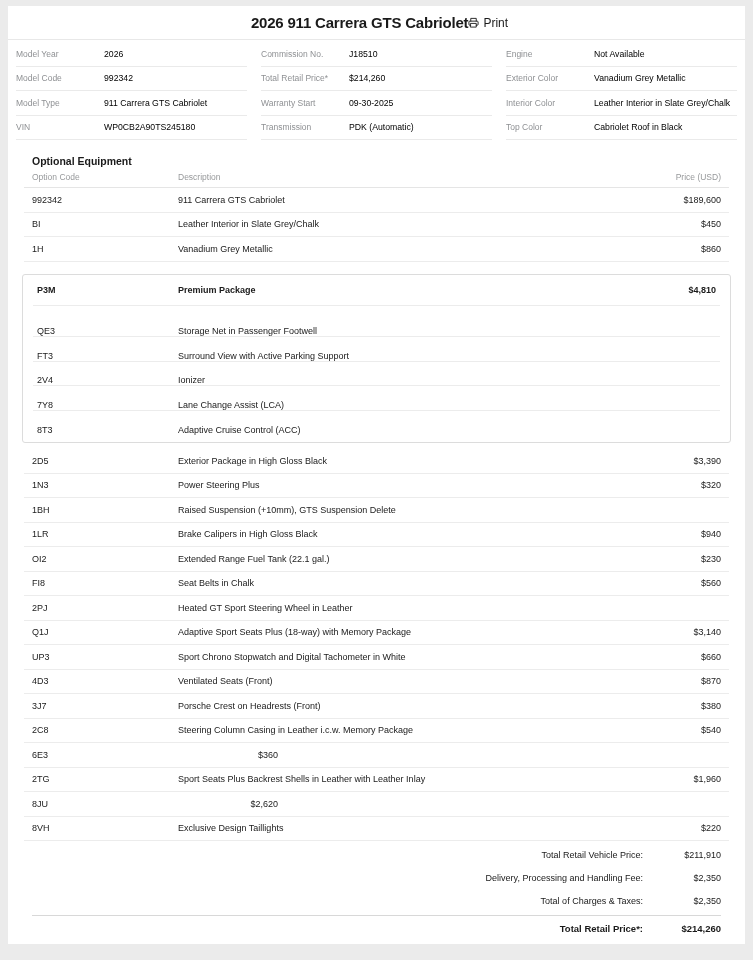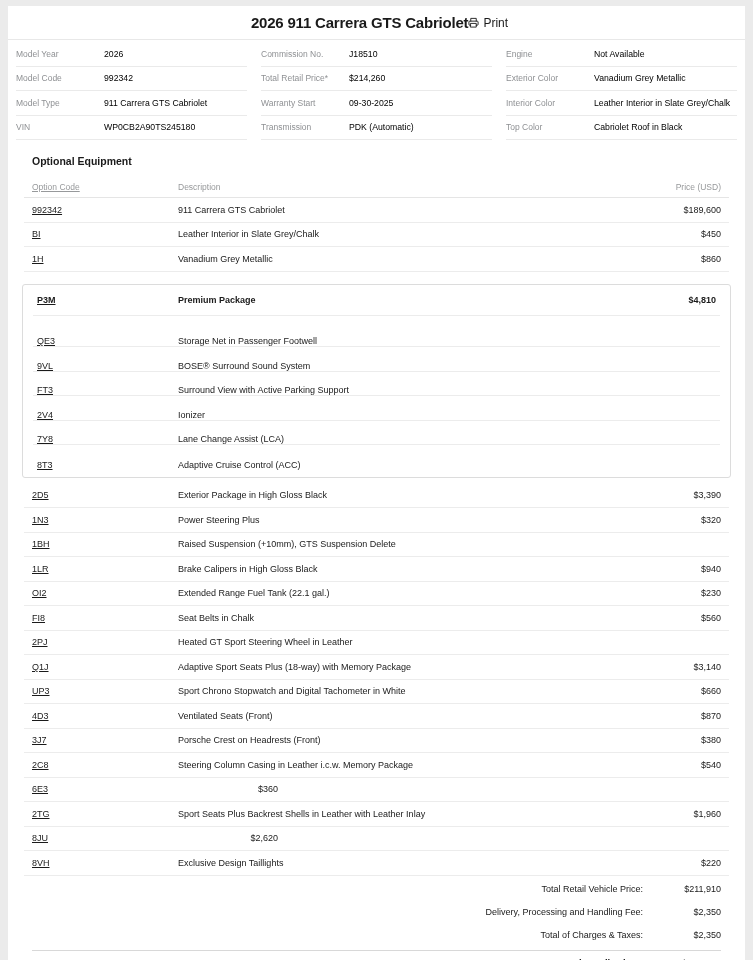--- a/index.html
+++ b/index.html
@@ -32,28 +32,28 @@
     display:grid; grid-template-columns:1fr 1fr 1fr; column-gap:14px;
     padding:0 8px; margin-top:2px;
   }
   .info-row {
     display:flex; align-items:center; height:24.5px;
     border-bottom:1px solid #eaeaea; white-space:nowrap;
   }
   .info-label { width:88px; flex-shrink:0; color:#8e9093; font-size:8.5px; }
   .info-value { color:#000; font-size:8.7px; }
   
-  .section-heading { margin:15px 24px 10px; font-size:10.5px; font-weight:bold; }
+  .section-heading { margin:15px 24px 0; font-size:10.5px; font-weight:bold; }
   .eq-cols {
     display:flex; align-items:center; height:21px;
     margin:0 16px; padding:0 8px;
     border-bottom:1px solid #e5e5e5;
     color:#97999b; font-size:8.5px;
   }
-  .col-code { width:146px; flex-shrink:0;text-decoration:underline; }
+  .col-code { width:146px; flex-shrink:0; }
   .col-desc { flex:1; }
   .col-price { width:100px; text-align:right; flex-shrink:0; }
   .eq-row {
     display:flex; align-items:center; height:24.5px;
     margin:0 16px; padding:0 8px;
     border-bottom:1px solid #ececec;
     font-size:9px;
   }
   
   .package-box {
@@ -209,25 +209,20 @@
       <div class="col-price">$4,810</div>
     </div>
     <div class="pkg-spacer"></div>
     <div class="pkg-rows">
   <div class="pkg-row">
     <div class="col-code">QE3</div>
     <div class="col-desc">Storage Net in Passenger Footwell</div>
     <div class="col-price"></div>
   </div>
 
-  <div class="pkg-row">
-    <div class="col-code">9VL</div>
-    <div class="col-desc">BOSE® Surround Sound System</div>
-    <div class="col-price"></div>
-  </div>
 
   <div class="pkg-row">
     <div class="col-code">FT3</div>
     <div class="col-desc">Surround View with Active Parking Support</div>
     <div class="col-price"></div>
   </div>
 
   <div class="pkg-row">
     <div class="col-code">2V4</div>
     <div class="col-desc">Ionizer</div>

